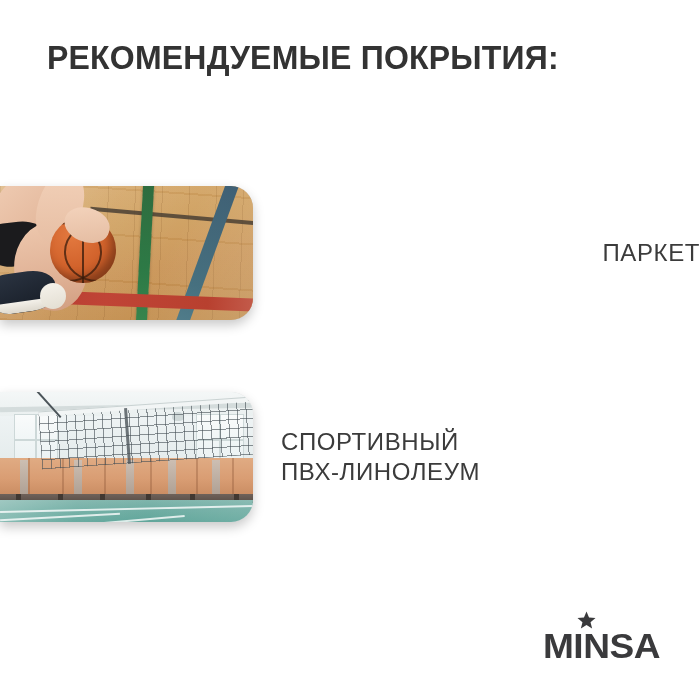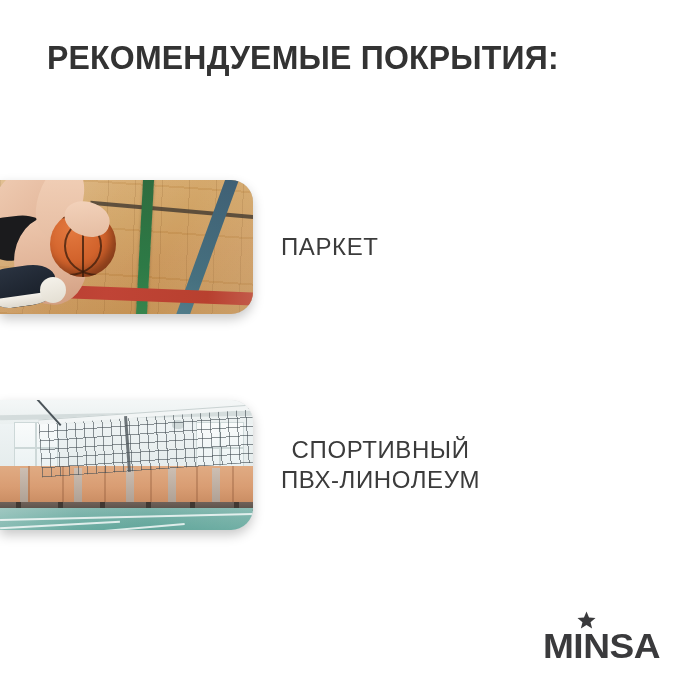--- a/index.html
+++ b/index.html
@@ -33,22 +33,22 @@
   }
 
   
   .row {
     position: absolute;
     left: 0;
     width: 700px;
     display: flex;
     align-items: center;
   }
-  .row-parquet { top: 180px; height: 134px; }
-  .row-pvc     { top: 400px; height: 130px; text-align: center; }
+  .row-parquet { top: 186px; height: 134px; justify-content: space-between; }
+  .row-pvc     { top: 392px; height: 130px; }
 
   .photo-card {
     position: relative;
     width: 253px;
     flex: 0 0 253px;
     height: 100%;
     border-top-right-radius: 22px;
     border-bottom-right-radius: 22px;
     overflow: hidden;
     box-shadow: 0 5px 12px rgba(0,0,0,0.22);

